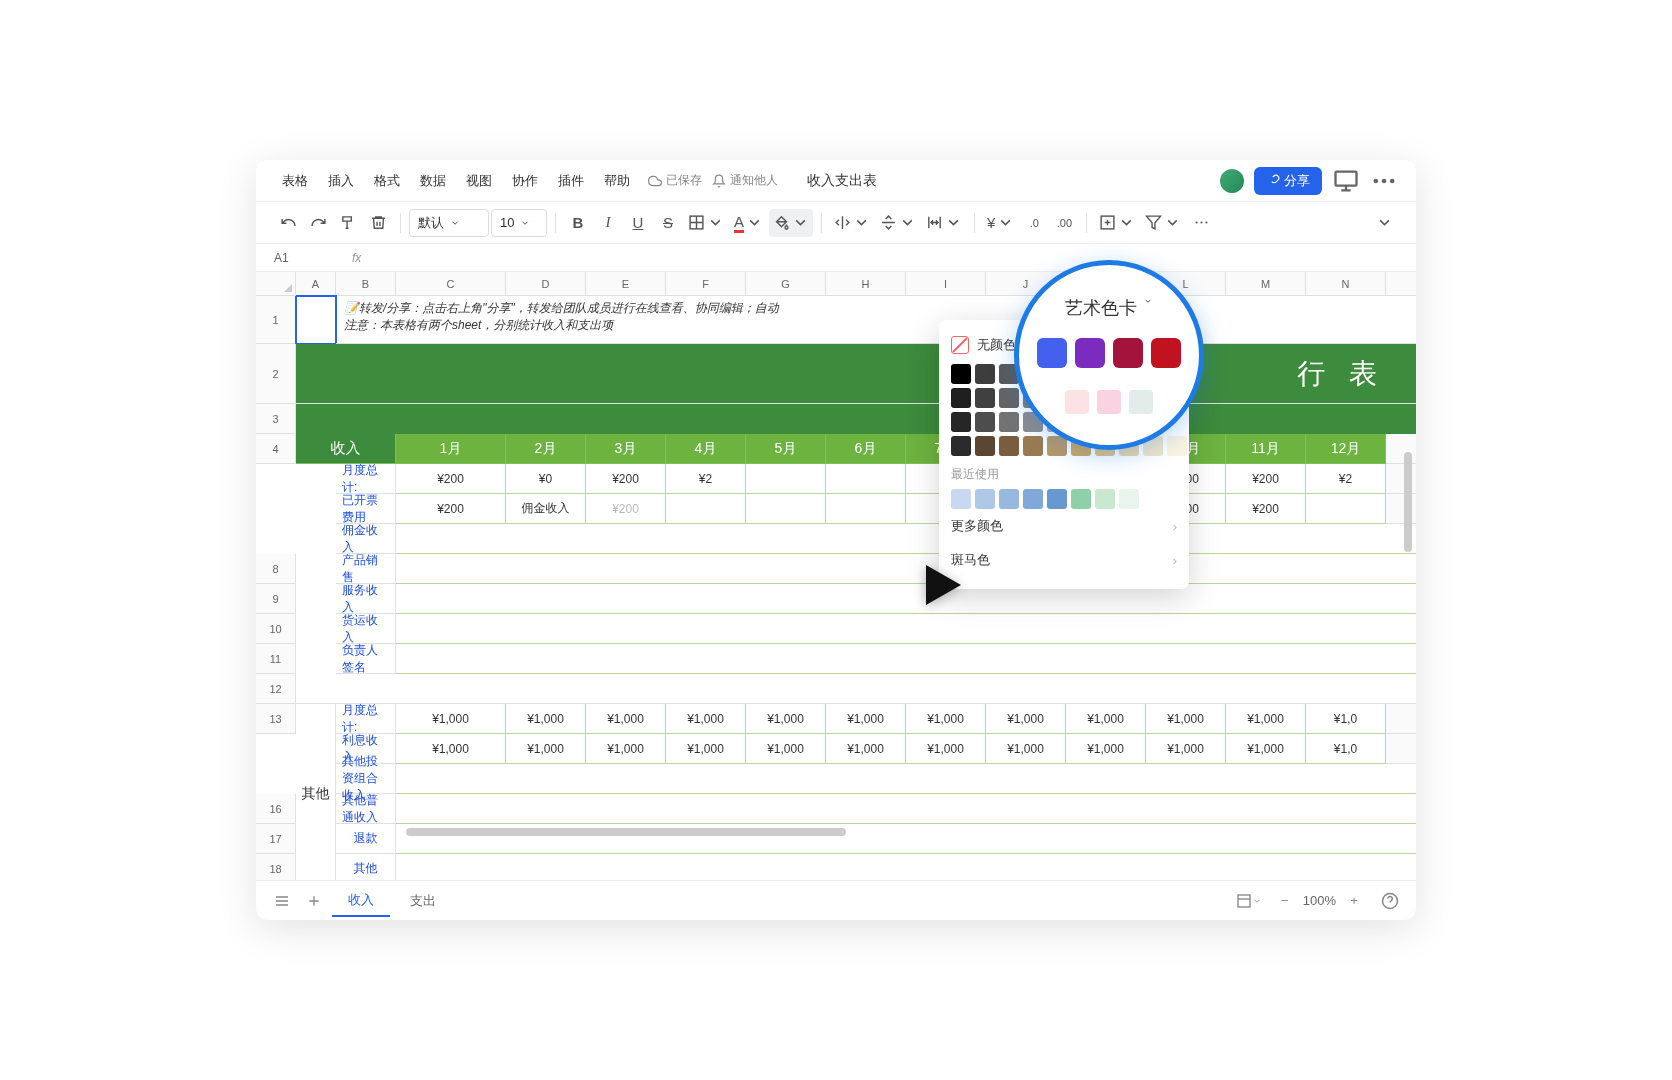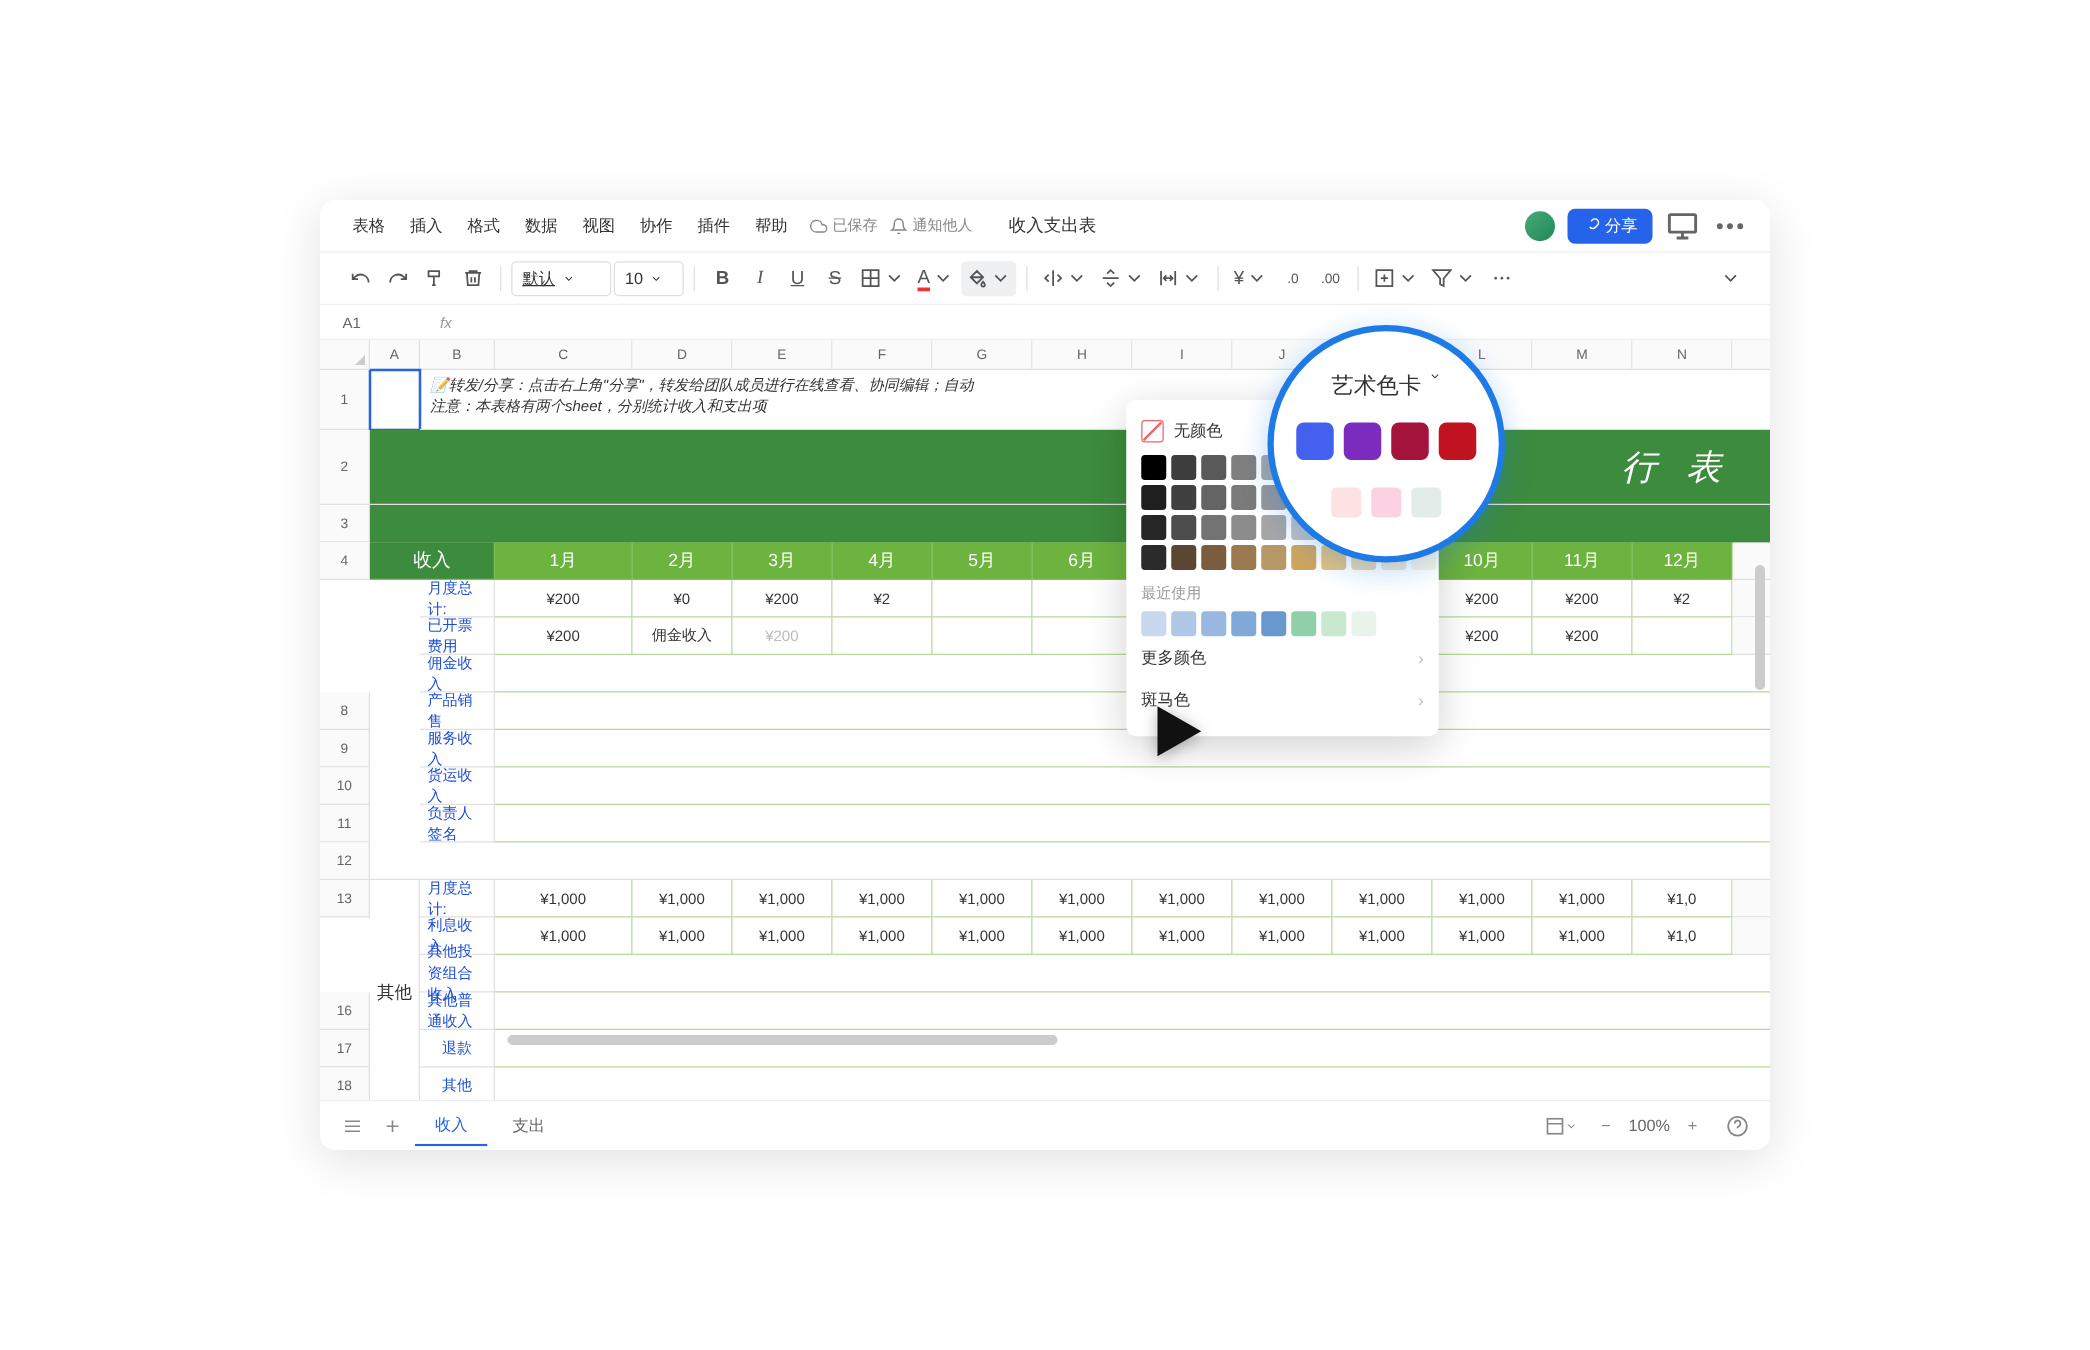--- a/index.html
+++ b/index.html
@@ -53,21 +53,21 @@
 
 
 .tabs { height: 40px; border-top: 1px solid #eee; display: flex; align-items: center; padding: 0 12px; gap: 4px; }
 .tab-ctrl { width: 28px; height: 28px; display: flex; align-items: center; justify-content: center; color: #888; cursor: pointer; }
 .tab { padding: 6px 16px; font-size: 13px; color: #666; cursor: pointer; border-radius: 4px 4px 0 0; }
 .tab.active { color: #2563eb; border-bottom: 2px solid #2563eb; }
 .tabs-right { margin-left: auto; display: flex; align-items: center; gap: 8px; color: #666; font-size: 13px; }
 .zoom { display: flex; align-items: center; gap: 4px; }
 
 
-.color-popover { position: absolute; top: 160px; left: 645px; width: 250px; background: #fff; border-radius: 8px; box-shadow: 0 8px 32px rgba(0,0,0,0.18); padding: 12px; z-index: 5; font-size: 13px; color: #333; }
+.color-popover { position: absolute; top: 160px; left: 683px; width: 250px; background: #fff; border-radius: 8px; box-shadow: 0 8px 32px rgba(0,0,0,0.18); padding: 12px; z-index: 5; font-size: 13px; color: #333; }
 .no-color-row { display: flex; align-items: center; gap: 8px; padding: 4px 0 10px; }
 .no-color-swatch { width: 18px; height: 18px; border: 1px solid #e66; position: relative; border-radius: 3px; }
 .no-color-swatch::after { content: ''; position: absolute; left: -2px; top: 7px; width: 20px; height: 2px; background: #e66; transform: rotate(-45deg); }
 .swatch-grid { display: grid; grid-template-columns: repeat(10, 20px); gap: 4px; margin-bottom: 10px; }
 .swatch { width: 20px; height: 20px; border-radius: 3px; cursor: pointer; }
 .popover-section-label { font-size: 12px; color: #999; margin: 8px 0 6px; }
 .recent-row { display: flex; gap: 4px; }
 .recent-sw { width: 20px; height: 20px; border-radius: 3px; }
 .popover-row { display: flex; align-items: center; justify-content: space-between; padding: 8px 0; cursor: pointer; }
 .popover-row .chev { color: #bbb; }
@@ -155,21 +155,21 @@
           <svg viewBox="0 0 24 24" fill="none" stroke="currentColor" stroke-width="2">
             <path d="M4 4h12v6H4zM10 10v10M8 20h4"></path>
           </svg>
         </div>
       <div class="tb-btn">
           <svg viewBox="0 0 24 24" fill="none" stroke="currentColor" stroke-width="2">
             <path d="M3 6h18M8 6V4h8v2M10 11v6M14 11v6M5 6l1 14h12l1-14"></path>
           </svg>
         </div>
       <div class="tb-sep"></div>
-      <div class="tb-select" style="width:80px;text-decoration:underline;">
+      <div class="tb-select" style="width:80px;">
           <span>默认</span>
           <svg class="chevron" viewBox="0 0 24 24" fill="none" stroke="currentColor" stroke-width="2">
             <path d="M6 9l6 6 6-6"></path>
           </svg>
         </div>
       <div class="tb-select" style="width:56px;">
           <span>10</span>
           <svg class="chevron" viewBox="0 0 24 24" fill="none" stroke="currentColor" stroke-width="2">
             <path d="M6 9l6 6 6-6"></path>
           </svg>
@@ -306,21 +306,21 @@
         <div class="col-header">O</div>
 
         <div class="row-header" style="height:48px;">1</div>
         <div class="cell selected" style="height:48px;"></div>
         <div class="note-row" style="grid-column:3/-1;">
           <div class="note1">📝转发/分享：点击右上角"分享"，转发给团队成员进行在线查看、协同编辑；自动</div>
           <div class="note2">注意：本表格有两个sheet，分别统计收入和支出项</div>
         </div>
 
         <div class="row-header" style="height:60px;grid-row:span 1;">2</div>
-        <div class="title-band" style="grid-row:span 1;font-style:italic;">行 表</div>
+        <div class="title-band" style="grid-row:span 1;">行 表</div>
 
         <div class="row-header" style="height:30px;">3</div>
         <div class="cell" style="grid-column:2/-1;background:#3d8b3d;border-color:#3d8b3d;"></div>
 
         <div class="row-header">4</div>
         <div class="header-row" style="display:contents;">
           <div class="cell income-label" style="grid-column:2/4;">收入</div>
           <div class="cell">1月</div>
           <div class="cell">2月</div>
           <div class="cell">3月</div>

